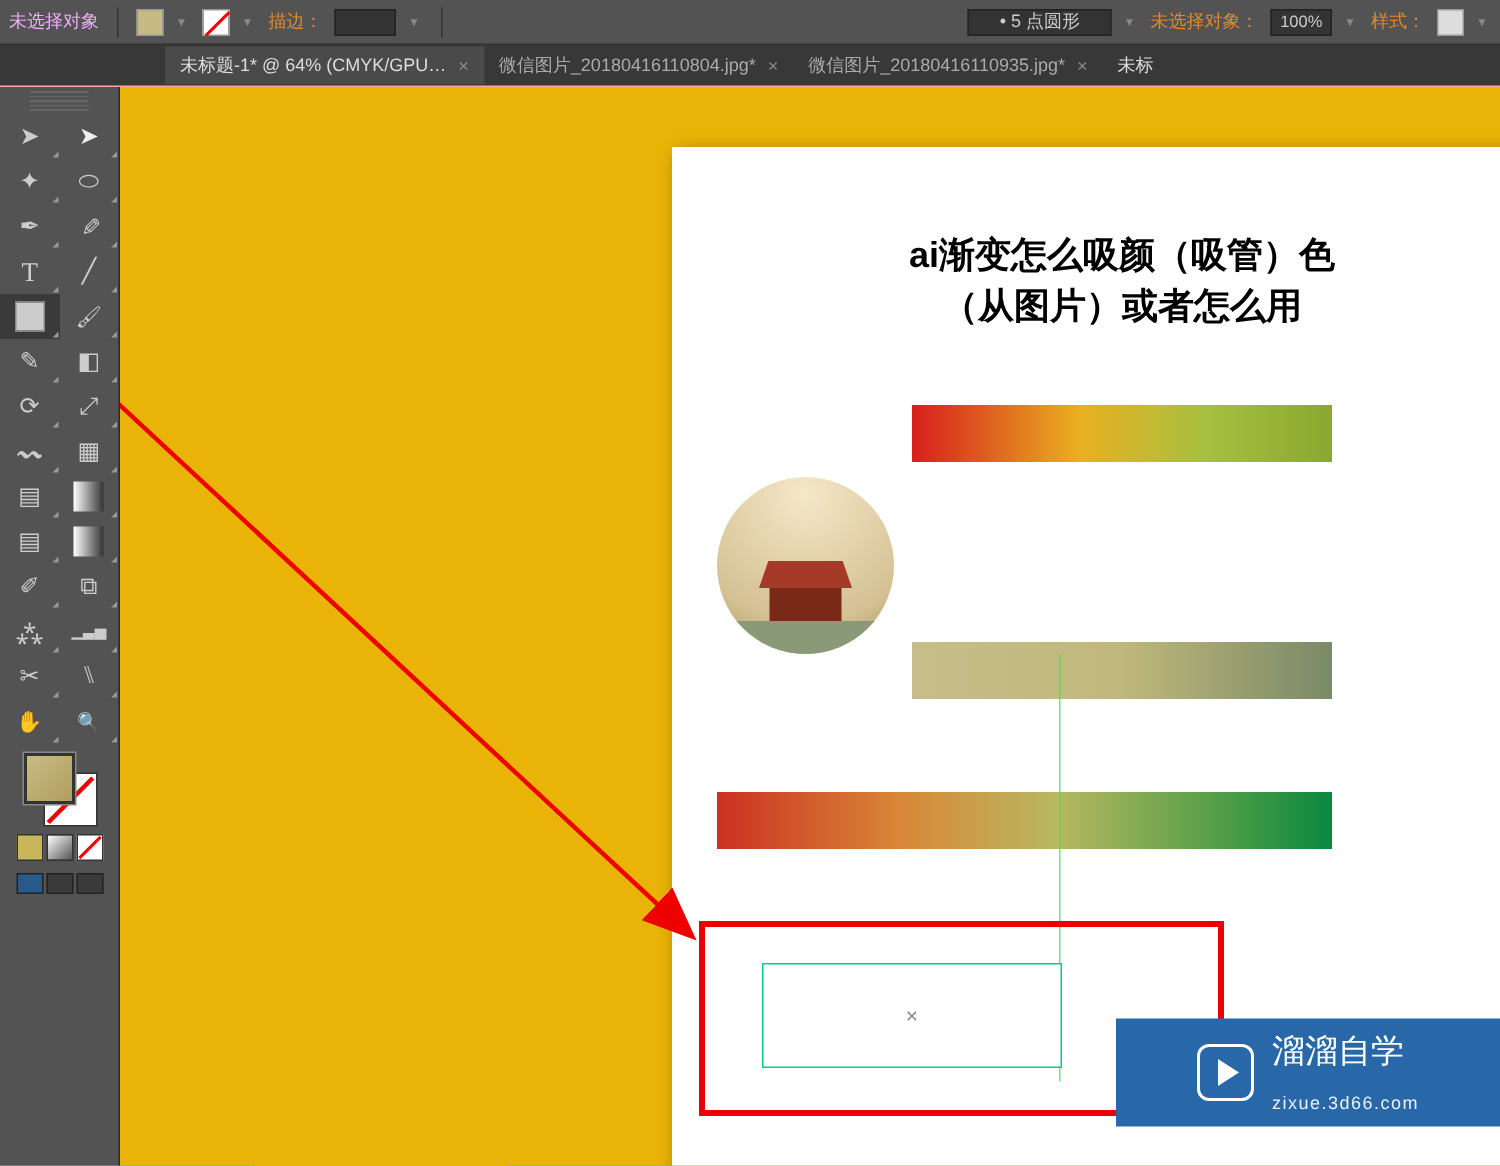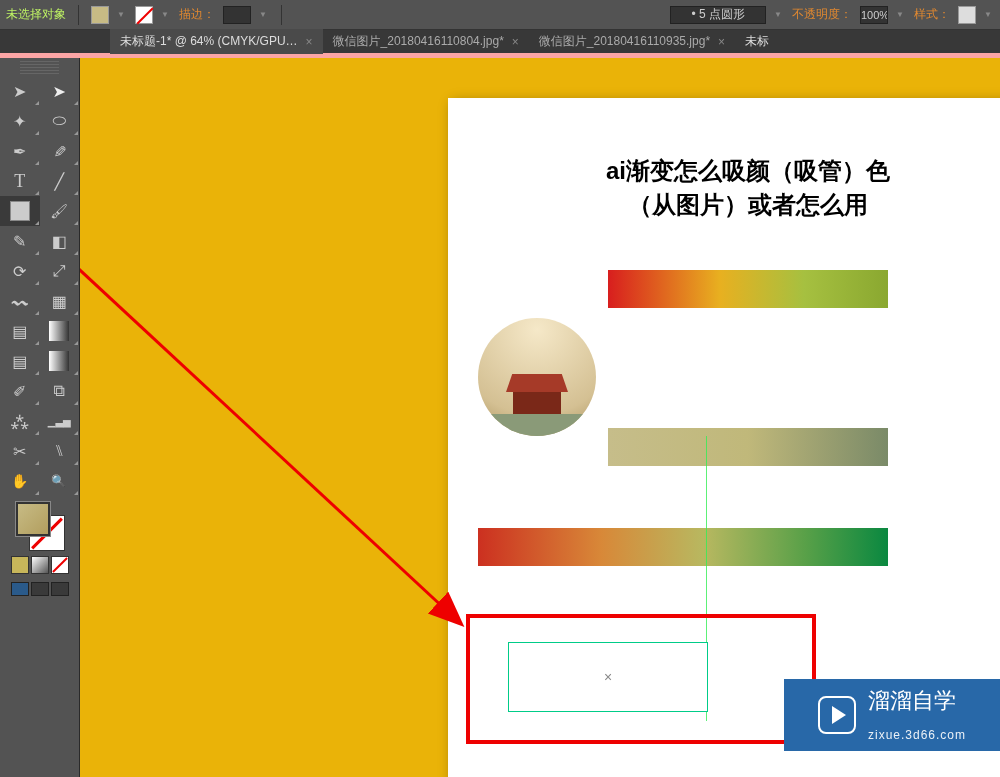--- a/index.html
+++ b/index.html
@@ -1,32 +1,32 @@
 <!DOCTYPE html>
 <html><head>
 <meta charset="utf-8">
 <style>
 * { box-sizing: border-box; margin: 0; padding: 0; }
 body { width: 1000px; height: 777px; background: #4a4a4a; font-family: "Microsoft YaHei", sans-serif; color: #ccc; font-size: 12px; overflow: hidden; position: relative; }
 
 
 .top-bar { height: 30px; background: #535353; display: flex; align-items: center; padding: 0 6px; gap: 8px; border-bottom: 1px solid #333; }
-.top-bar .label { color: #bef264; font-size: 12px; }
+.top-bar .label { color: #f0abfc; font-size: 12px; }
 .top-bar .orange { color: #e08830; }
 .swatch { width: 18px; height: 18px; border: 1px solid #999; display: inline-block; }
 .swatch.khaki { background: #c7bb85; }
 .swatch.nostroke { background: #fff; position: relative; }
 .swatch.nostroke::after { content: ""; position: absolute; left: -2px; top: 8px; width: 22px; height: 2px; background: #e00; transform: rotate(-45deg); }
 .top-bar .sep { width: 1px; height: 20px; background: #333; margin: 0 4px; }
-.top-bar input { background: #333; border: 1px solid #222; color: #ccc; width: 28px; height: 18px; font-size: 11px; text-align: center; }
+.top-bar input { background: #333; border: 1px solid #222; color: #ccc; width: 41px; height: 18px; font-size: 11px; text-align: center; }
 .top-bar .dropdown { background: #333; border: 1px solid #222; color: #ccc; height: 18px; padding: 0 20px; display: inline-flex; align-items: center; min-width: 60px; }
 .top-bar .chev { width: 10px; font-size: 8px; color: #888; }
 
 
-.tabs { height: 28px; background: #383838; display: flex; align-items: center; padding-left: 110px; border-bottom: 5px solid #fca5a5; }
+.tabs { height: 28px; background: #383838; display: flex; align-items: center; padding-left: 110px; border-bottom: 1px solid #fca5a5; }
 .tab { padding: 4px 10px; color: #aaa; font-size: 12px; display: flex; align-items: center; gap: 8px; }
 .tab.active { background: #4a4a4a; color: #ddd; }
 .tab .close { color: #888; font-size: 12px; cursor: pointer; }
 .tab.cut { color: #ddd; }
 
 
 .tools { position: absolute; left: 0; top: 58px; width: 80px; background: #535353; height: 720px; border-right: 1px solid #2a2a2a; }
 .tools-grip { height: 14px; background: repeating-linear-gradient(0deg, #666 0 1px, #535353 1px 3px); margin: 2px 20px; }
 .tool-grid { display: grid; grid-template-columns: 1fr 1fr; }
 .tool { height: 30px; display: flex; align-items: center; justify-content: center; position: relative; }
@@ -70,21 +70,21 @@
 .drawrect { position: absolute; border: 1px solid #0c8; left: 60px; top: 544px; width: 200px; height: 70px; background: #fff; }
 .drawrect .x { position: absolute; left: 50%; top: 50%; transform: translate(-50%, -50%); color: #888; font-size: 14px; }
 .guide-v { position: absolute; left: 258px; top: 338px; width: 1px; height: 285px; background: #3e5; opacity: .8; }
 
 .measure { position: absolute; right: 150px; top: 590px; background: #909090; color: #333; font-size: 10px; padding: 1px 4px; border: 1px solid #707070; line-height: 1.2; }
 
 
 .arrow { position: absolute; left: 0; top: 0; width: 920px; height: 720px; pointer-events: none; }
 
 
-.wm { position: absolute; right: 0; bottom: 26px; width: 216px; height: 72px; background: #2868a8; display: flex; align-items: center; justify-content: center; gap: 12px; }
+.wm { position: absolute; right: 0; bottom: 26px; width: 256px; height: 72px; background: #2868a8; display: flex; align-items: center; justify-content: center; gap: 12px; }
 .wm .play { width: 38px; height: 38px; border: 2px solid #fff; border-radius: 8px; display: flex; align-items: center; justify-content: center; }
 .wm .play .t { width: 0; height: 0; border-left: 14px solid #fff; border-top: 9px solid transparent; border-bottom: 9px solid transparent; margin-left: 4px; }
 .wm .text { color: #fff; font-size: 22px; font-weight: 400; display: flex; flex-direction: column; line-height: 1; }
 .wm .url { font-size: 12px; letter-spacing: 1px; margin-top: 17px; opacity: .9; }
 
 
 .i-arrow-b { color: #222; font-size: 18px; }
 .i-arrow-w::before { content: "➤"; color: #eee; }
 .i-wand::before { content: "✦"; }
 .i-lasso::before { content: "⬭"; }
@@ -123,21 +123,21 @@
   <span class="chev">▼</span>
   <span class="label orange">描边：</span>
   <input value="" style="">
   <span class="chev">▼</span>
   <span class="sep"></span>
   <span style="flex:1"></span>
   <span class="dropdown">
       <span>• 5 点圆形</span>
     </span>
   <span class="chev">▼</span>
-  <span class="label orange">不透明度：</span>
+  <span class="label orange">未选择对象：</span>
   <input value="100%" style="">
   <span class="chev">▼</span>
   <span class="label orange">样式：</span>
   <span class="swatch" style="background:#ddd"></span>
   <span class="chev">▼</span>
 </div>
 
 <div class="tabs">
   <div class="tab active">
     <span>未标题-1* @ 64% (CMYK/GPU…</span>

